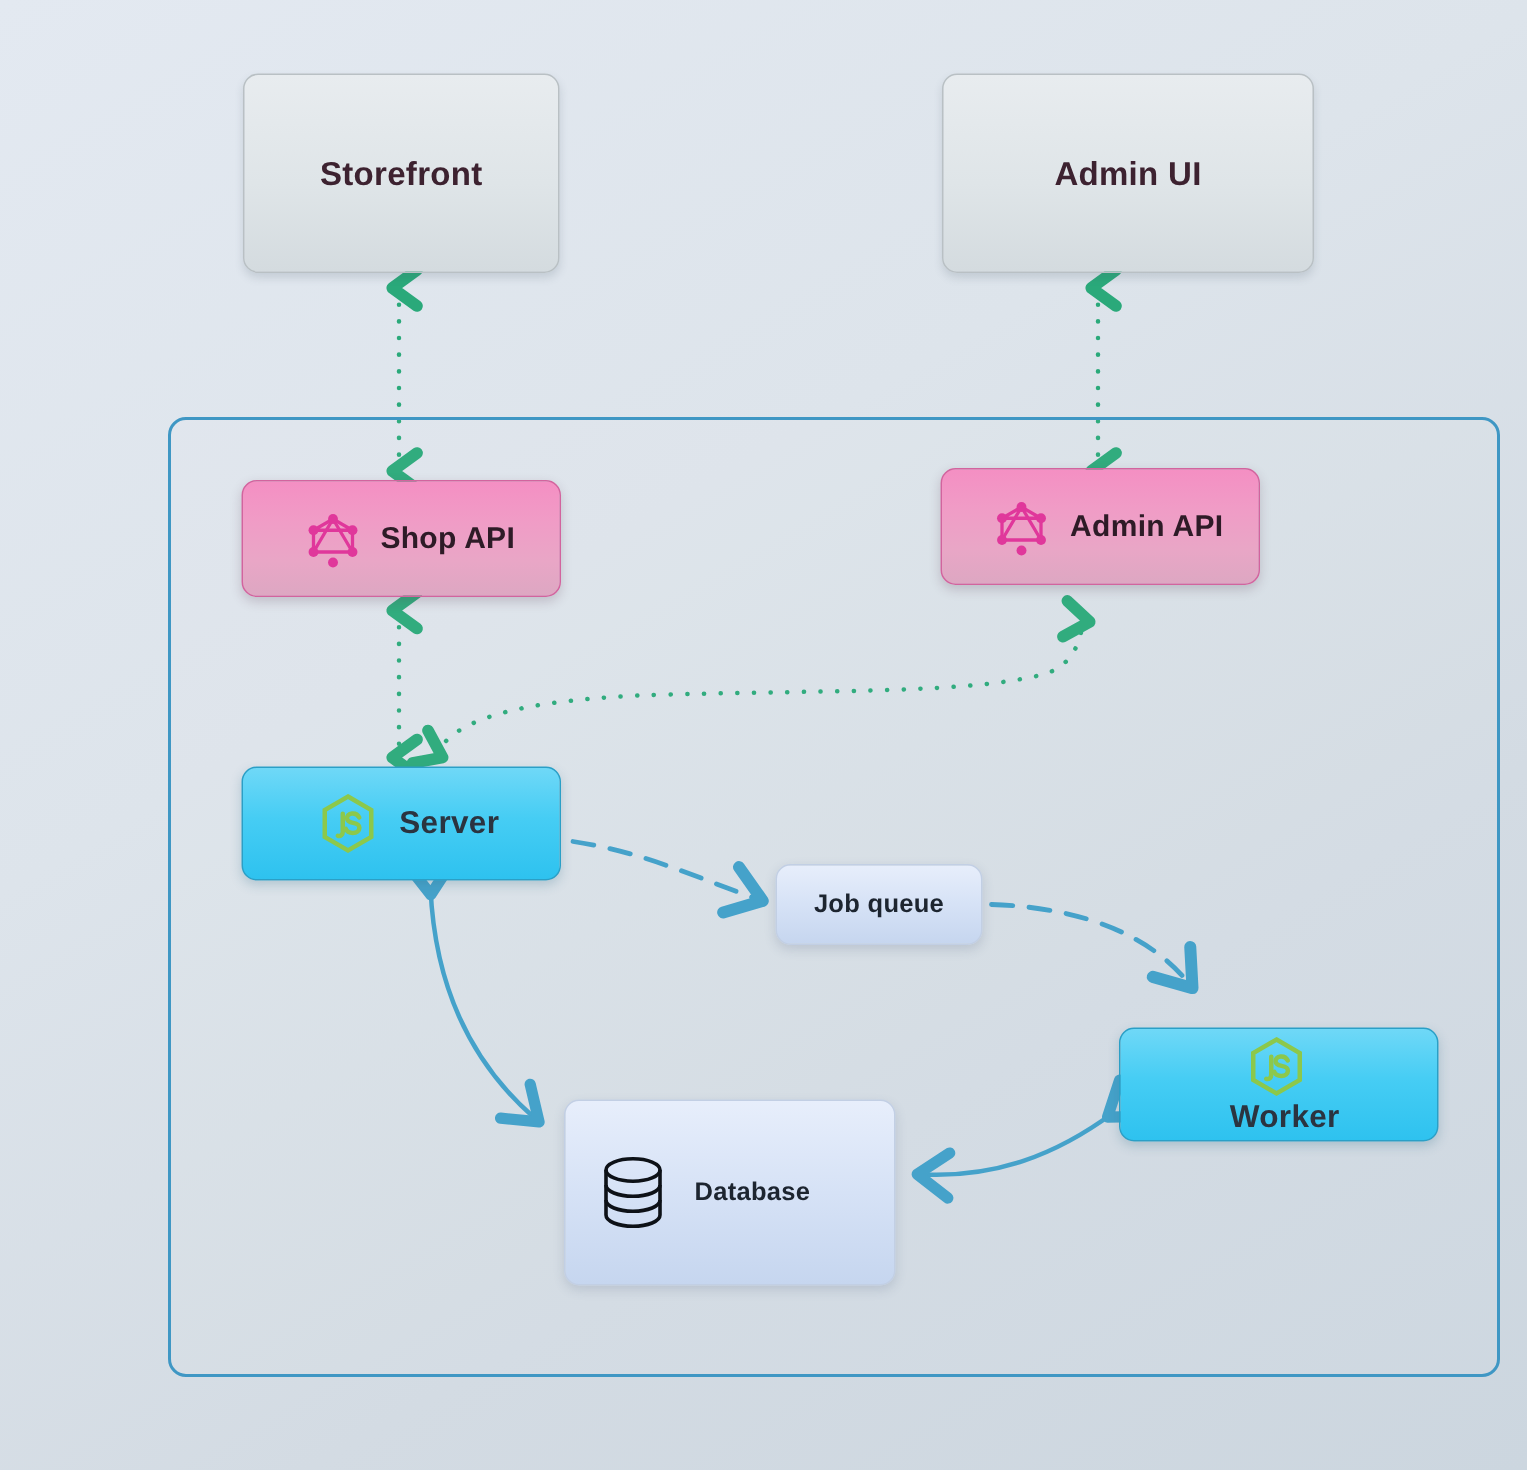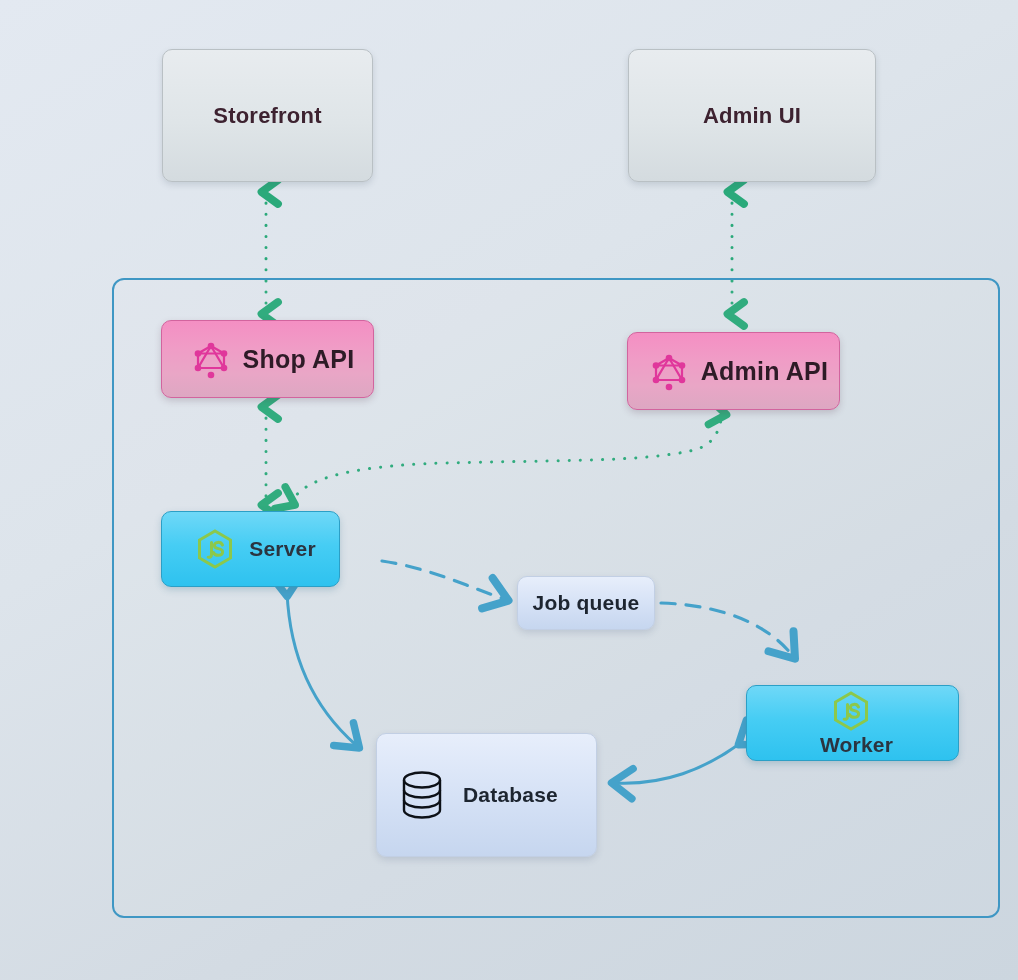--- a/index.html
+++ b/index.html
@@ -31,41 +31,41 @@
     color:#3d2230;
     font-size:22px;
     box-shadow:0 3px 6px rgba(80,95,110,.18);
   }
 
   
   .gql {
     background:linear-gradient(180deg,#f48fc3 0%, #f09cc6 35%, #e9a6c6 70%, #dda7c2 100%);
     border:1px solid #d2649e;
     color:#2e1b27;
-    font-size:25px;
+    font-size:20px;
     box-shadow:0 3px 7px rgba(90,60,80,.22);
     padding-left:10px;
   }
 
   
   .svc {
     background:linear-gradient(180deg,#6fd8f7 0%, #46cdf4 45%, #2ec2ef 100%);
     border:1.5px solid #2b9fc6;
     color:#2b3440;
     font-size:21px;
     box-shadow:0 3px 7px rgba(50,110,140,.25);
     padding-left:8px;
   }
 
   
   .pale {
     background:linear-gradient(180deg,#e7eefb 0%, #d6e2f6 50%, #c6d6ef 100%);
     border:1px solid #c2cfe4;
     color:#1d2530;
-    font-size:21px;
+    font-size:17px;
     box-shadow:0 3px 7px rgba(70,90,120,.18);
   }
 
   .icon { flex:0 0 auto; display:flex; align-items:center; justify-content:center; margin-right:12px; }
 
   .container-box {
     position:absolute;
     border:2px solid #3f97c4;
     border-radius:12px;
     background:rgba(255,255,255,0.035);
@@ -146,41 +146,41 @@
           <circle cx="33" cy="14.5" r="3.3"></circle>
           <circle cx="7" cy="29" r="3.3"></circle>
           <circle cx="33" cy="29" r="3.3"></circle>
           <circle cx="20" cy="36" r="3.3"></circle>
         </g>
       </svg>
     </span>
     <span class="label">Shop API</span>
   </div>
 
-  <div class="node gql" style="left:583px; top:332px; width:213px; height:78px;text-align:right;">
+  <div class="node gql" style="left:583px; top:312px; width:213px; height:78px;text-align:right;">
     <span class="icon">
       <svg width="40" height="40" viewBox="0 0 40 40">
         <g stroke="#e0379b" stroke-width="2.2" fill="none">
           <path d="M20,7 L33,29 L7,29 Z"></path>
           <path d="M20,7 L7,14.5 L7,29 M20,7 L33,14.5 L33,29 M7,14.5 L33,14.5"></path>
         </g>
         <g fill="#e0379b">
           <circle cx="20" cy="7" r="3.3"></circle>
           <circle cx="7" cy="14.5" r="3.3"></circle>
           <circle cx="33" cy="14.5" r="3.3"></circle>
           <circle cx="7" cy="29" r="3.3"></circle>
           <circle cx="33" cy="29" r="3.3"></circle>
           <circle cx="20" cy="36" r="3.3"></circle>
         </g>
       </svg>
     </span>
     <span class="label">Admin API</span>
   </div>
 
-  <div class="node svc" style="left:117px; top:511px; width:179px; height:76px;">
+  <div class="node svc" style="left:117px; top:511px; width:213px; height:76px;">
     <span class="icon">
       <svg width="44" height="44" viewBox="0 0 44 44">
         <path d="M22,4 L37.5,13 L37.5,31 L22,40 L6.5,31 L6.5,13 Z" fill="none" stroke="#8cc84b" stroke-width="3"></path>
         <path d="M18.5,15.5 L18.5,27.5 C18.5,29.6 17,30.8 15.2,30.2" fill="none" stroke="#8cc84b" stroke-width="3" stroke-linecap="round"></path>
         <path d="M29.5,18 C28.6,16.2 26.8,15.2 24.7,15.4 C22.4,15.6 21.2,17 21.4,18.7 C21.6,20.6 23.3,21.2 25.4,21.6 C27.7,22 29.6,22.6 29.6,24.8 C29.6,26.9 27.8,28.3 25.2,28.3 C22.9,28.3 21.2,27.3 20.5,25.6" fill="none" stroke="#8cc84b" stroke-width="3" stroke-linecap="round"></path>
       </svg>
     </span>
     <span class="label">Server</span>
   </div>
 

